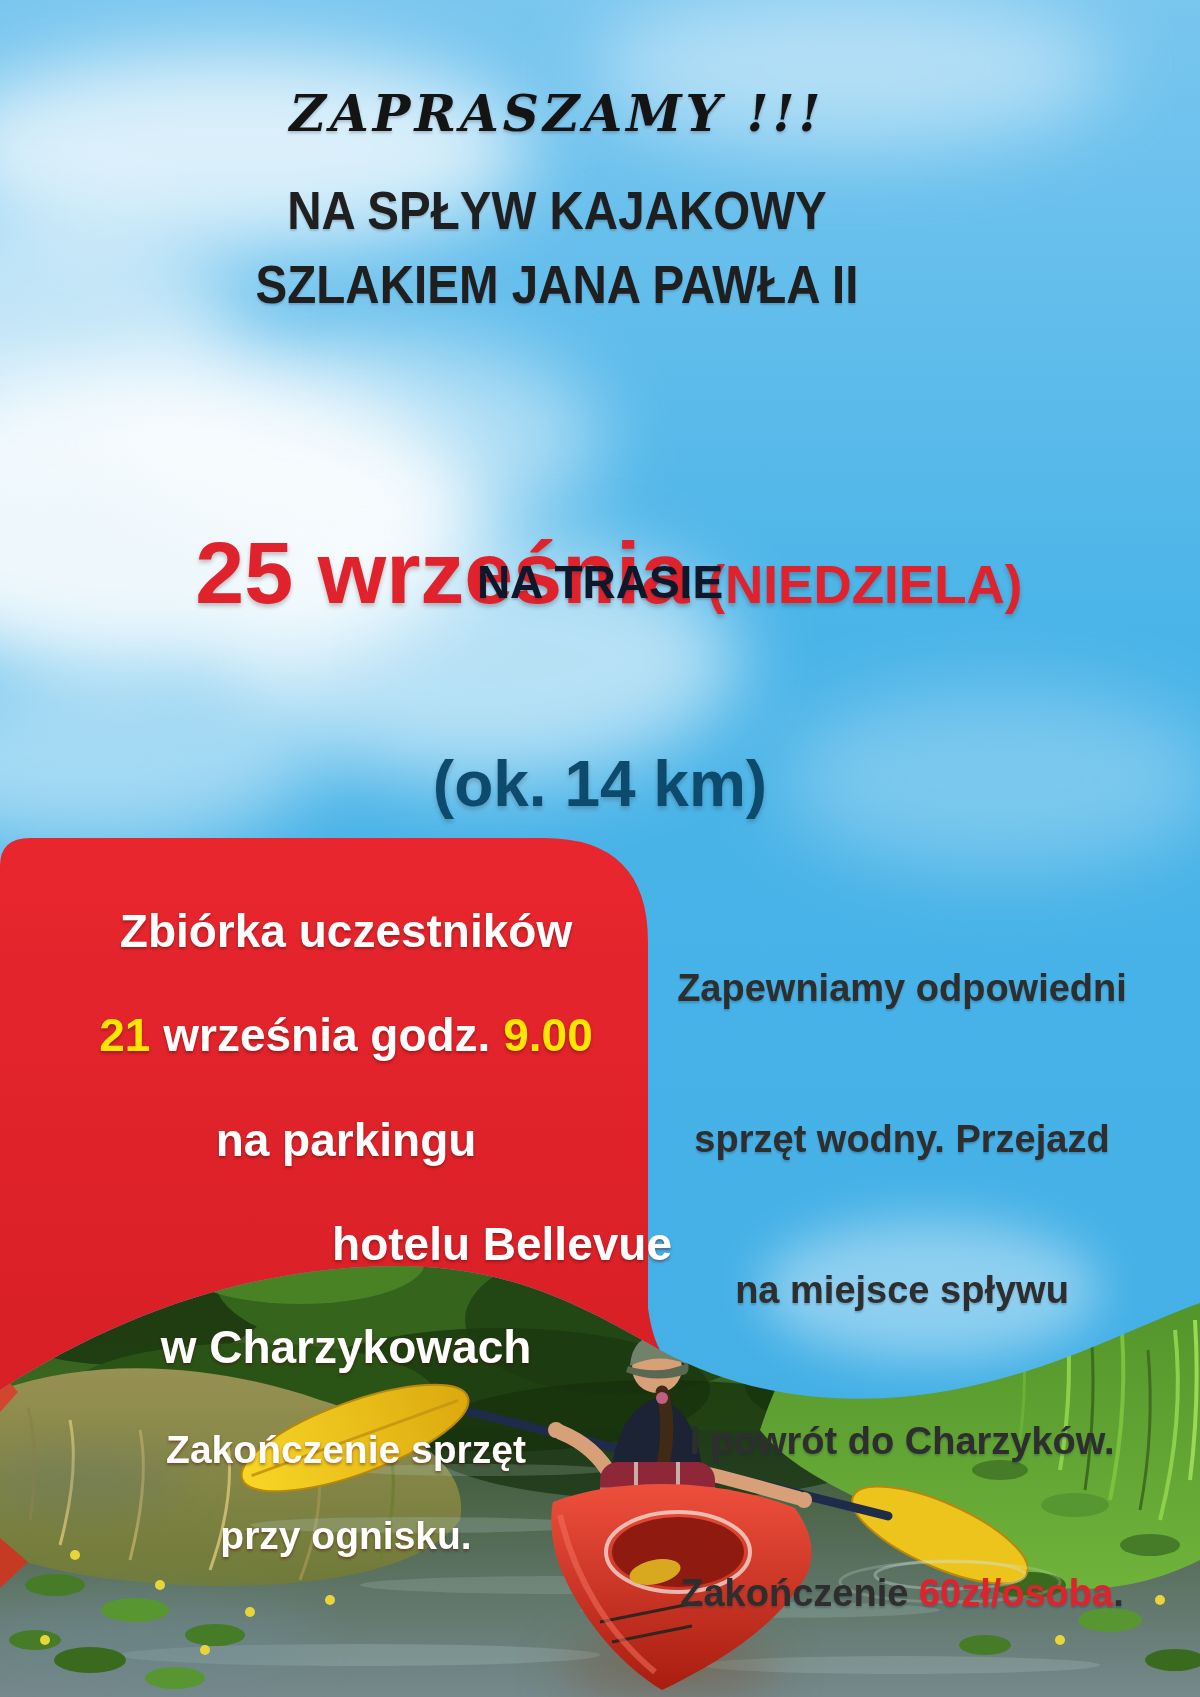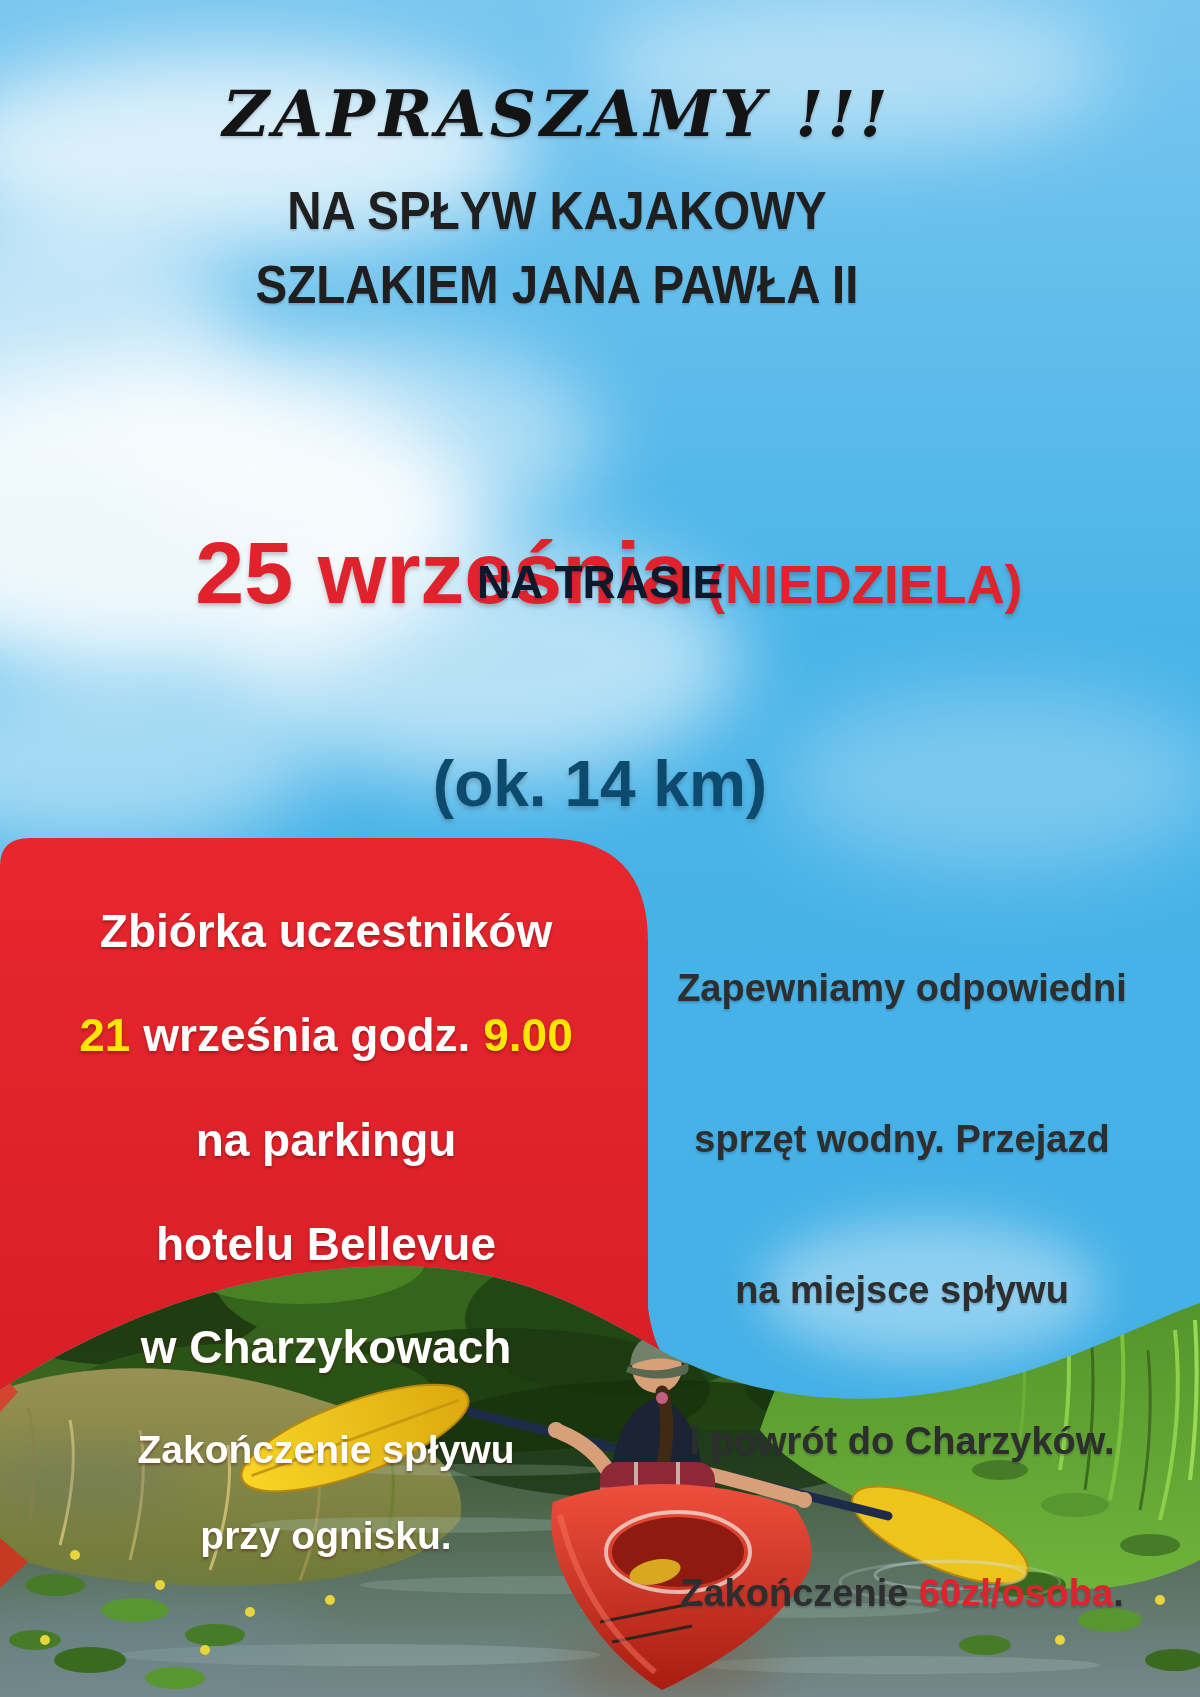--- a/index.html
+++ b/index.html
@@ -6,21 +6,21 @@
   .poster{
     position:relative;width:1200px;height:1697px;margin:0 auto;
     overflow:hidden;background:#49b4e8;
     font-family:"Liberation Sans",sans-serif;
   }
   .bg{position:absolute;left:0;top:0;width:1200px;height:1697px;display:block;}
   .txt{position:absolute;left:0;width:1200px;text-align:center;white-space:pre-wrap;}
 
   .script-title{
     top:72px;font-family:"DejaVu Serif",serif;font-style:italic;font-weight:bold;
-    font-size:64px;line-height:84px;letter-spacing:4px;color:#141414;
+    font-size:50px;line-height:84px;letter-spacing:4px;color:#141414;
     text-shadow:0 2px 3px rgba(30,30,60,.25);
     width:1114px;
   }
   .subtitle{
     font-weight:bold;color:#1f1f1f;font-size:54px;line-height:64px;
     transform:scaleX(.88);transform-origin:50% 50%;
     letter-spacing:0px;width:1114px;
     text-shadow:0 2px 2px rgba(30,30,60,.2);
   }
   .sub1{top:178px;} .sub2{top:252px;}
@@ -33,27 +33,27 @@
   .route-label{top:552px;font-size:46px;line-height:60px;font-weight:bold;color:#0f172a;
     text-shadow:0 2px 2px rgba(30,30,60,.2);}
   .route{top:626px;font-size:64px;line-height:72px;font-weight:bold;color:#e0222d;
     text-shadow:0 3px 4px rgba(40,20,20,.22);}
   .distance{top:748px;font-size:64px;line-height:72px;font-weight:bold;color:#0c4a6e;
     text-shadow:0 3px 4px rgba(40,20,20,.22);}
 
   .meeting-box{
     position:absolute;left:0;top:862px;width:652px;
     text-align:center;color:#ffffff;font-weight:bold;
-    text-shadow:0 2px 3px rgba(80,10,10,.45);white-space:pre-wrap;
+    text-shadow:0 2px 3px rgba(80,10,10,.45);white-space:pre-wrap;padding-left:20px;
   }
   .meeting-box .m{font-size:46px;}
   .m1{line-height:66px;}
   .m2{line-height:70px;}
   .m3{line-height:69px;}
-  .m4{line-height:67px;}
+  .m4{line-height:67px;text-align:right;}
   .m5{line-height:67px;}
   .m6{line-height:54px;font-size:39px !important;margin-top:6px;}
   .m7{line-height:46px;font-size:39px !important;}
   .yl{color:#ffe600;}
 
   .details{
     position:absolute;left:622px;top:862px;width:560px;
     text-align:center;color:#2e2e2e;font-weight:bold;font-size:38px;line-height:50.4px;
     text-shadow:0 2px 2px rgba(20,40,70,.25);white-space:pre-wrap;
   }
@@ -258,21 +258,21 @@
   </div>
   <div class="txt route-label">NA TRASIE</div>
   <div class="txt distance">(ok. 14 km)</div>
 
   <div class="meeting-box">
     <div class="m m1">Zbiórka uczestników</div>
     <div class="m m2"><span class="yl">21</span><span> września godz. </span><span class="yl">9.00</span></div>
     <div class="m m3">na parkingu</div>
     <div class="m m4">hotelu Bellevue</div>
     <div class="m m5">w Charzykowach</div>
-    <div class="m m6">Zakończenie spływu</div>
+    <div class="m m6">Zakończenie sprzęt</div>
     <div class="m m7">przy ognisku.</div>
   </div>
 
   <div class="details">
     <div>Zapewniamy odpowiedni</div>
     <div>sprzęt wodny. Przejazd</div>
     <div>na miejsce spływu</div>
     <div>i powrót do Charzyków.</div>
     <div><span>Zakończenie </span><span class="rd">60zł/osoba</span><span>.</span></div>
     

